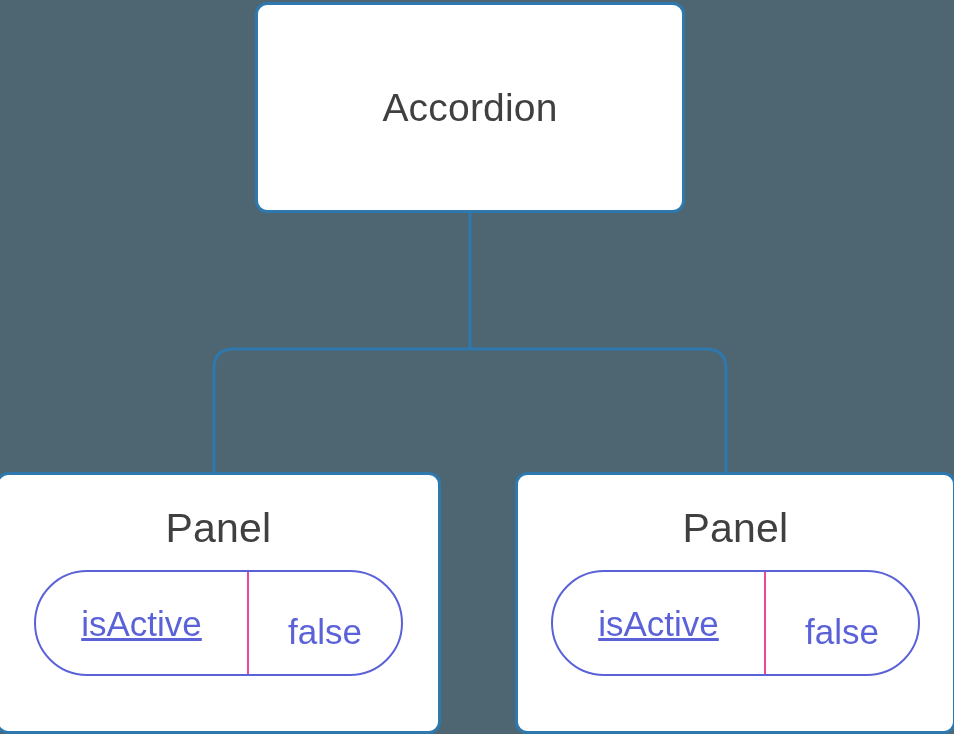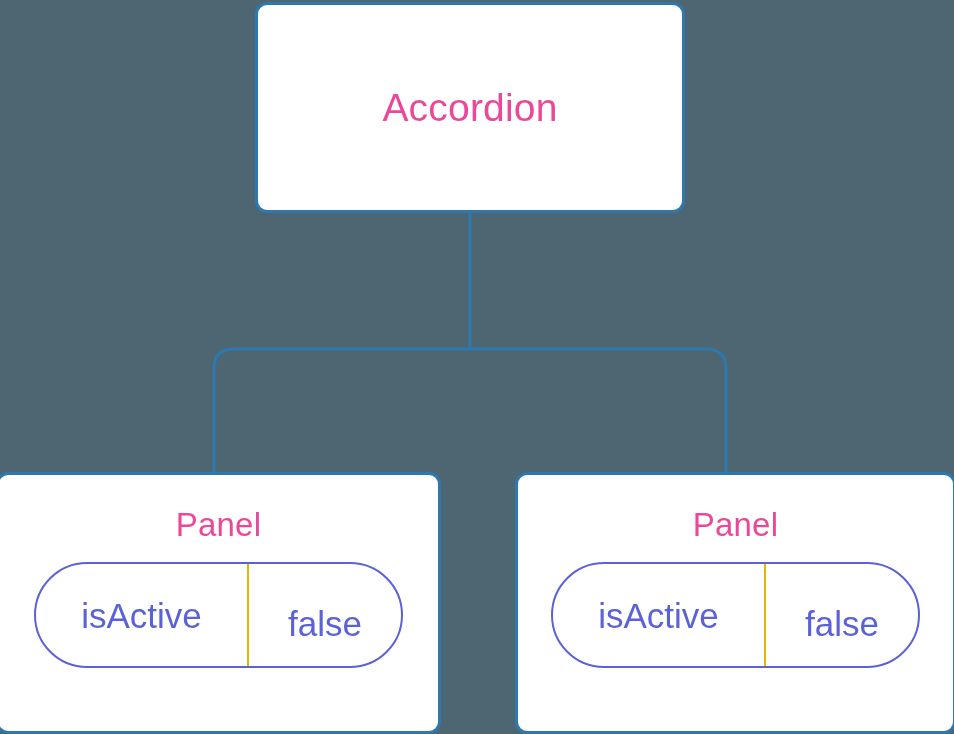--- a/index.html
+++ b/index.html
@@ -60,29 +60,29 @@
   .node-child-right {
     left: 515px;
     top: 472px;
     width: 441px;
     height: 262px;
     justify-content: flex-start;
     padding-top: 33px;
   }
 
   .node-title {
-    color: #ec4899;
+    color: #404040;
     font-size: 39px;
     line-height: 1;
     letter-spacing: 0.2px;
     white-space: nowrap;
   }
   .node-child-left .node-title,
   .node-child-right .node-title {
-    font-size: 33px;
+    font-size: 41px;
   }
 
   
   .state-pill {
     display: flex;
     align-items: stretch;
     margin-top: 21px;
     height: 106px;
     border: 2px solid #5b62d8;
     border-radius: 53px;
@@ -96,21 +96,22 @@
     align-items: center;
     justify-content: center;
     color: #5b62d8;
     font-size: 35px;
     line-height: 1;
     white-space: nowrap;
     box-sizing: border-box;
   }
   .state-key {
     width: 213px;
-    border-right: 2px solid #eab308;
+    border-right: 2px solid #ec4899;
+    text-decoration: underline;
   }
   .state-val {
     width: 152px;
     margin-top: 16px;
   }
 </style>
 </head>
 <body>
 
 <div id="stage">

